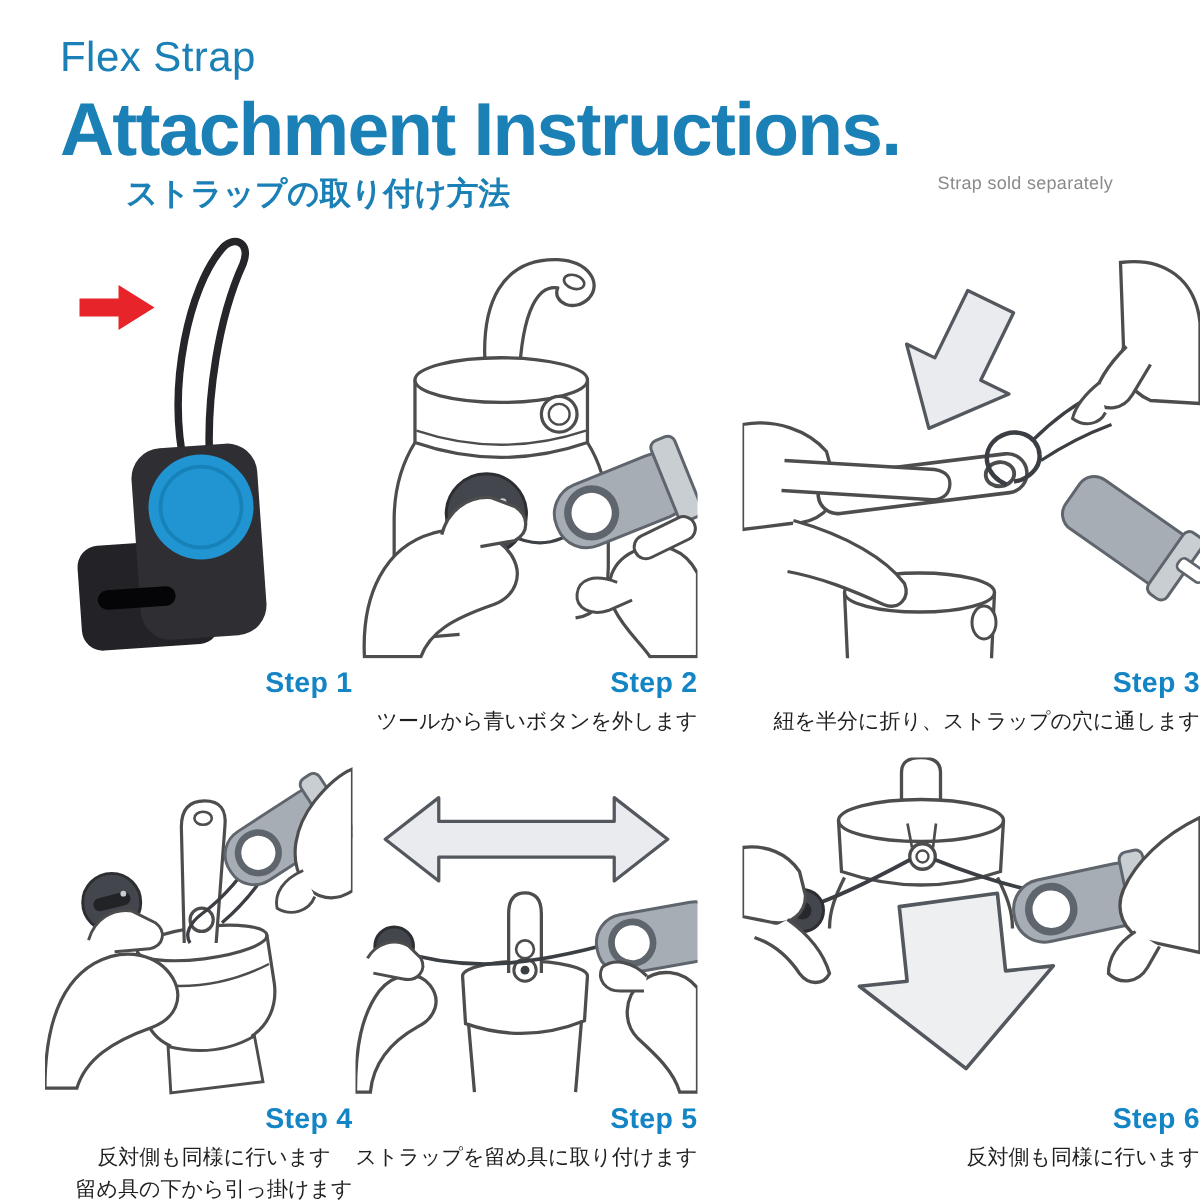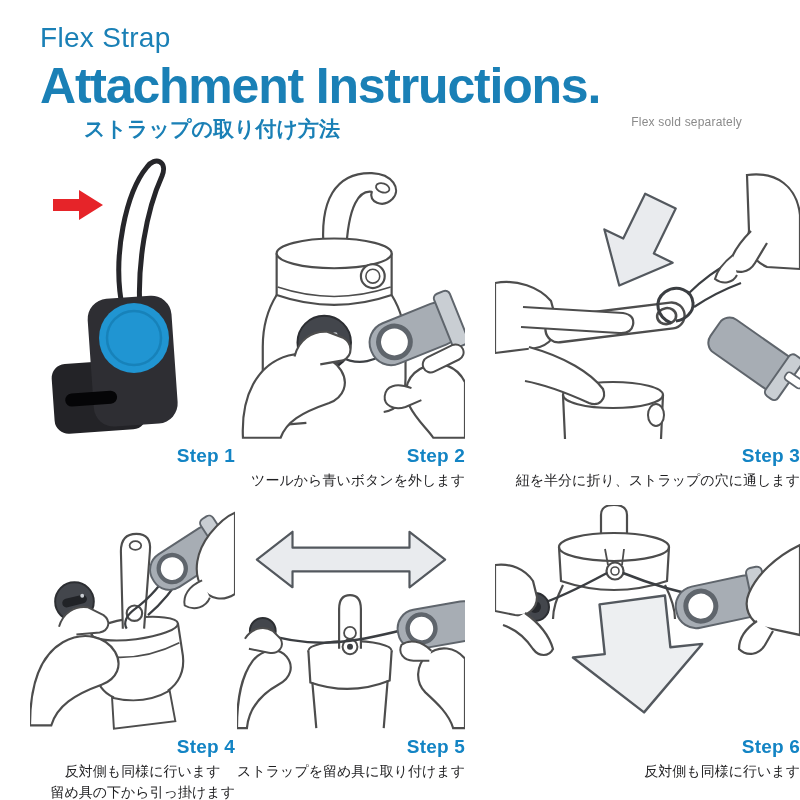--- a/index.html
+++ b/index.html
@@ -30,21 +30,21 @@
 </head>
 <body>
 
 <div class="page">
 
   <header class="header">
     <div class="product">Flex Strap</div>
     <h1 class="title">Attachment Instructions.</h1>
     <div class="sub-row">
       <div class="subtitle">ストラップの取り付け方法</div>
-      <div class="note">Flex sold separately</div>
+      <div class="note">Strap sold separately</div>
     </div>
   </header>
 
   <main class="steps">
 
     <section class="step row1">
       <div class="illus">
         <svg width="200" height="288" viewBox="0 0 200 288">
           <path d="M88 160 C76 104 92 40 112 16 C120 5 133 10 127 25 C111 60 102 114 105 160" fill="none" stroke="#26262a" stroke-width="5" stroke-linecap="round"></path>
           <g transform="rotate(-4 100 215)">

